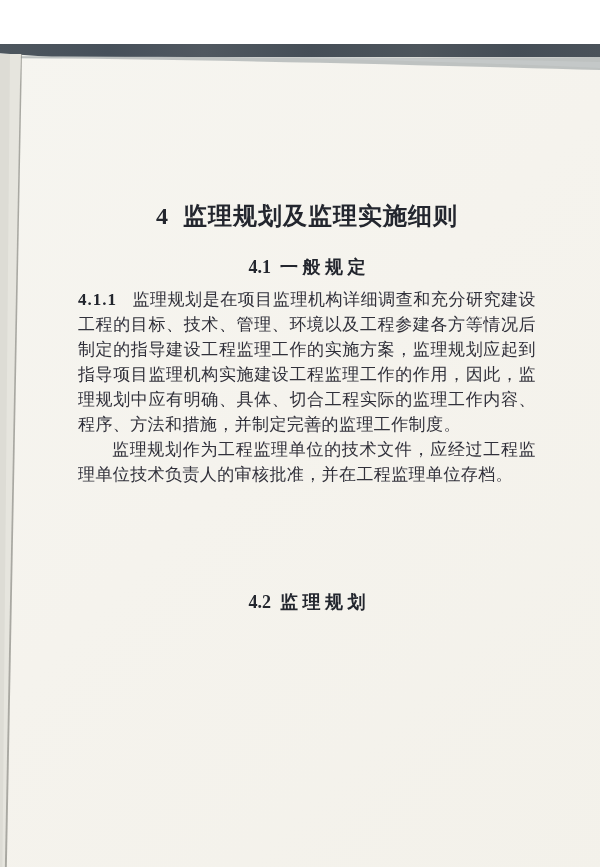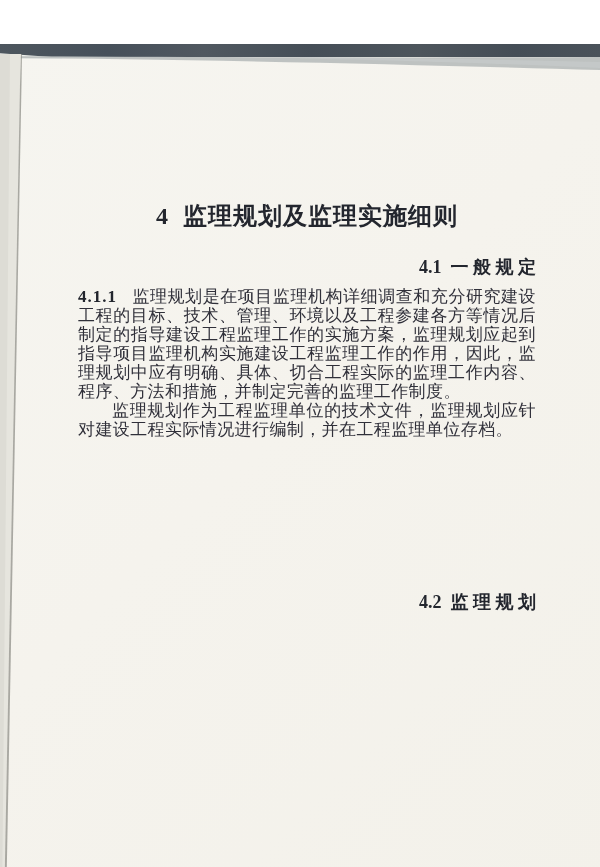--- a/index.html
+++ b/index.html
@@ -37,26 +37,26 @@
     position:absolute;left:78px;top:0;width:458px;
     color:#2f2f36;
   }
   .chapter-title{
     position:absolute;left:0;top:156px;width:458px;
     text-align:center;font-size:24px;font-weight:bold;color:#23262e;
     letter-spacing:1px;white-space:pre;
   }
   .section-heading{
     position:absolute;left:0;width:458px;
-    text-align:right;font-size:18px;font-weight:bold;color:#23262e;
+    text-align:center;font-size:18px;font-weight:bold;color:#23262e;
     white-space:pre;
   }
   .heading-41{top:211px;}
   .heading-42{top:546px;}
-  .clauses{position:absolute;left:0;width:458px;font-size:17px;line-height:19px;}
+  .clauses{position:absolute;left:0;width:458px;font-size:17px;line-height:25px;}
   .clauses-41{top:243px;}
   .clauses-42{top:576px;}
   p.para{
     margin:0;text-align:justify;
     overflow-wrap:anywhere;line-break:anywhere;
     color:#30303a;letter-spacing:.4px;
   }
   p.para .label{font-weight:bold;color:#22252d;margin-right:.9em;letter-spacing:1px;}
   p.para.indent{text-indent:2em;}
   .page-number{
@@ -88,21 +88,21 @@
   <div class="bottom-strip"></div>
 
   <div class="content">
 
     <div class="chapter-title">4  监理规划及监理实施细则</div>
 
     <div class="section-heading heading-41">4.1  一 般 规 定</div>
 
     <div class="clauses clauses-41">
       <p class="para"><b class="label">4.1.1</b><span>监理规划是在项目监理机构详细调查和充分研究建设工程的目标、技术、管理、环境以及工程参建各方等情况后制定的指导建设工程监理工作的实施方案，监理规划应起到指导项目监理机构实施建设工程监理工作的作用，因此，监理规划中应有明确、具体、切合工程实际的监理工作内容、程序、方法和措施，并制定完善的监理工作制度。</span></p>
-      <p class="para indent"><span>监理规划作为工程监理单位的技术文件，监理规划应针对建设工程实际情况进行编制，并在工程监理单位存档。</span></p>
+      <p class="para indent"><span>监理规划作为工程监理单位的技术文件，应经过工程监理单位技术负责人的审核批准，并在工程监理单位存档。</span></p>
     </div>
 
     <div class="section-heading heading-42">4.2  监 理 规 划</div>
 
     <div class="clauses clauses-42">
     </div>
 
   </div>
 
   <div class="page-number">71</div>

